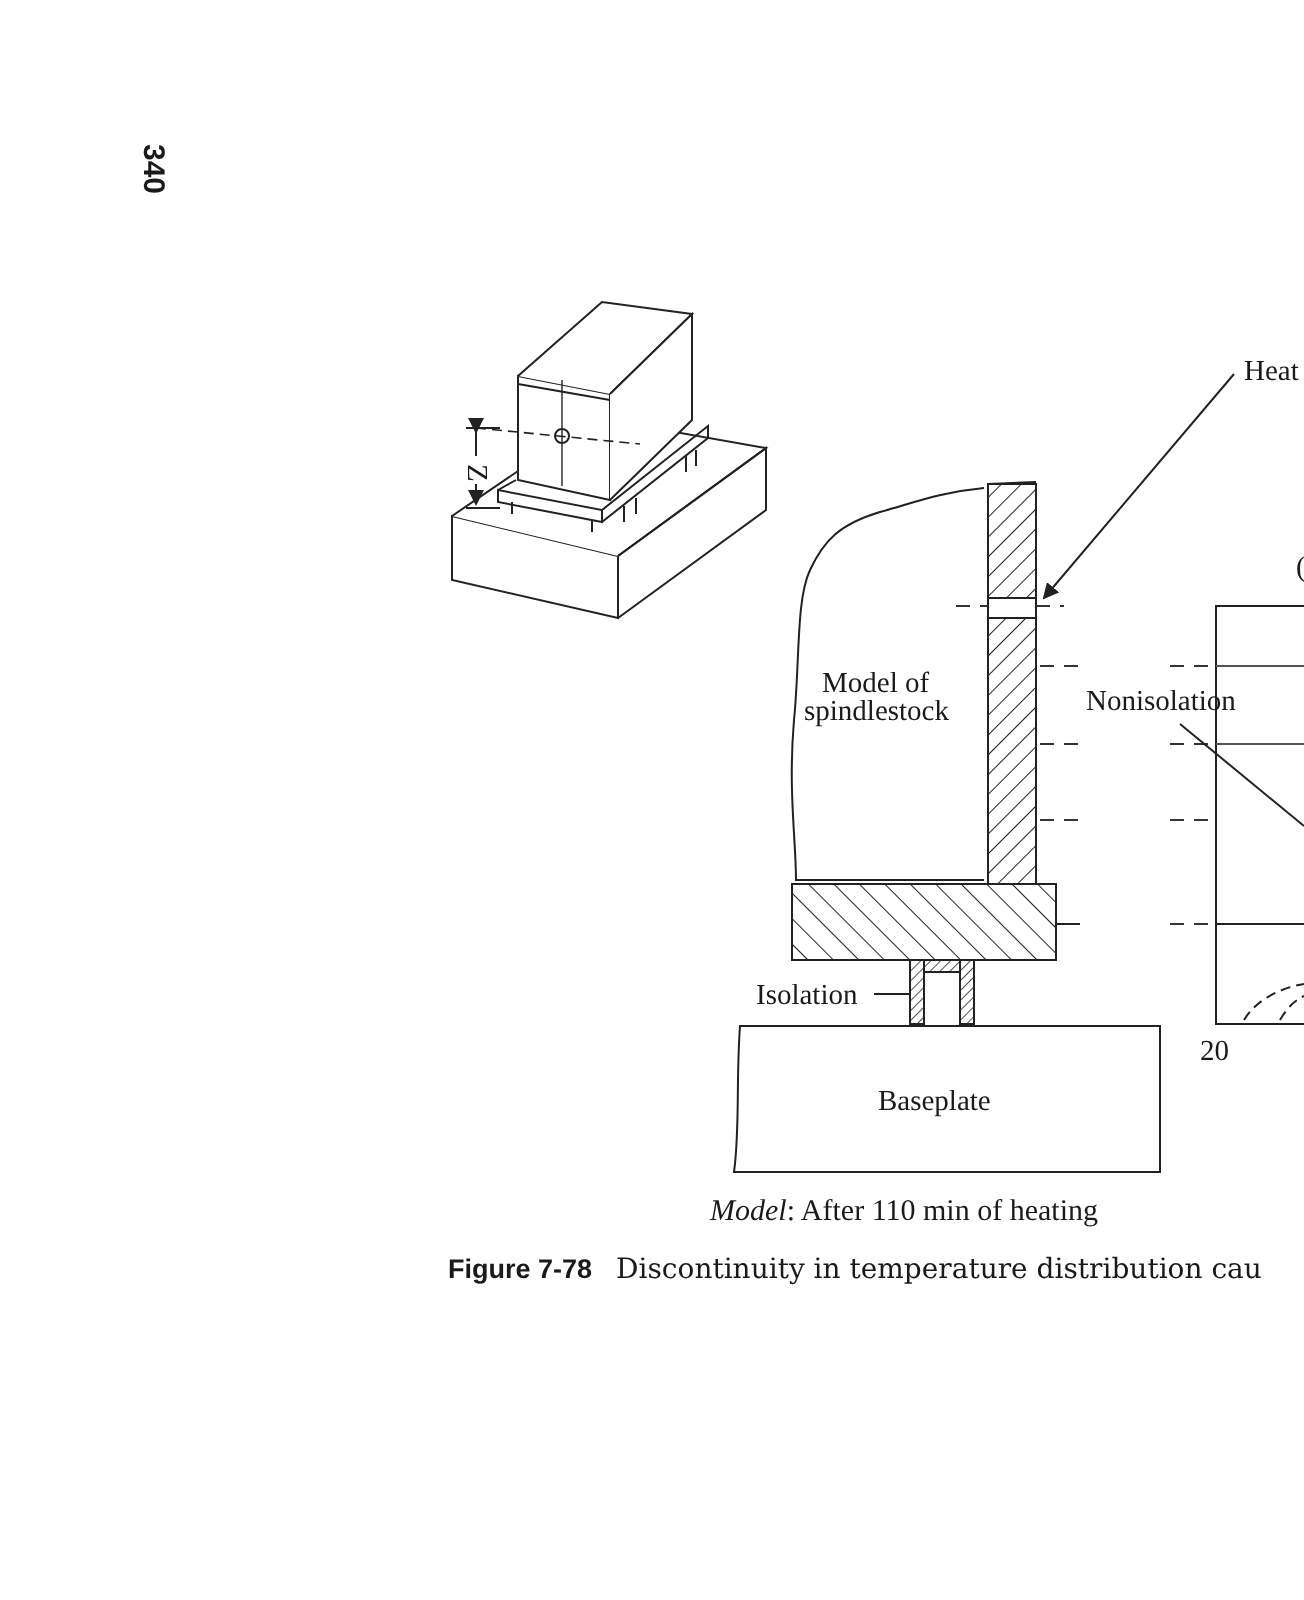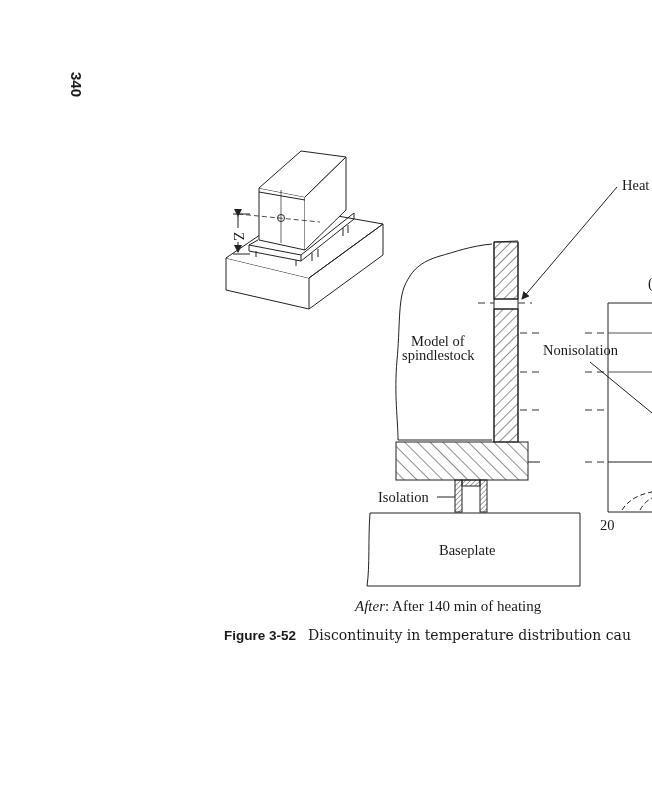--- a/index.html
+++ b/index.html
@@ -123,17 +123,17 @@
   <text class="lbl" x="622" y="190">Heat</text>
   <text class="lbl" x="648" y="288">(</text>
   <text class="lbl" x="411" y="346">Model of</text>
   <text class="lbl" x="402" y="360">spindlestock</text>
   <text class="lbl" x="543" y="355">Nonisolation</text>
   <text class="lbl" x="378" y="502">Isolation</text>
   <text class="lbl" x="439" y="555">Baseplate</text>
   <text class="lbl" x="600" y="530" font-size="13">20</text>
 </svg>
 
-<div class="note"><i>After</i><span>: After 140 min of heating</span></div>
+<div class="note"><i>Model</i><span>: After 110 min of heating</span></div>
 
 <div class="caption">
-  <span class="fig-no">Figure 3-52</span><span class="fig-text">Discontinuity in temperature distribution cau</span>
+  <span class="fig-no">Figure 7-78</span><span class="fig-text">Discontinuity in temperature distribution cau</span>
 </div>
 
 </body></html>

